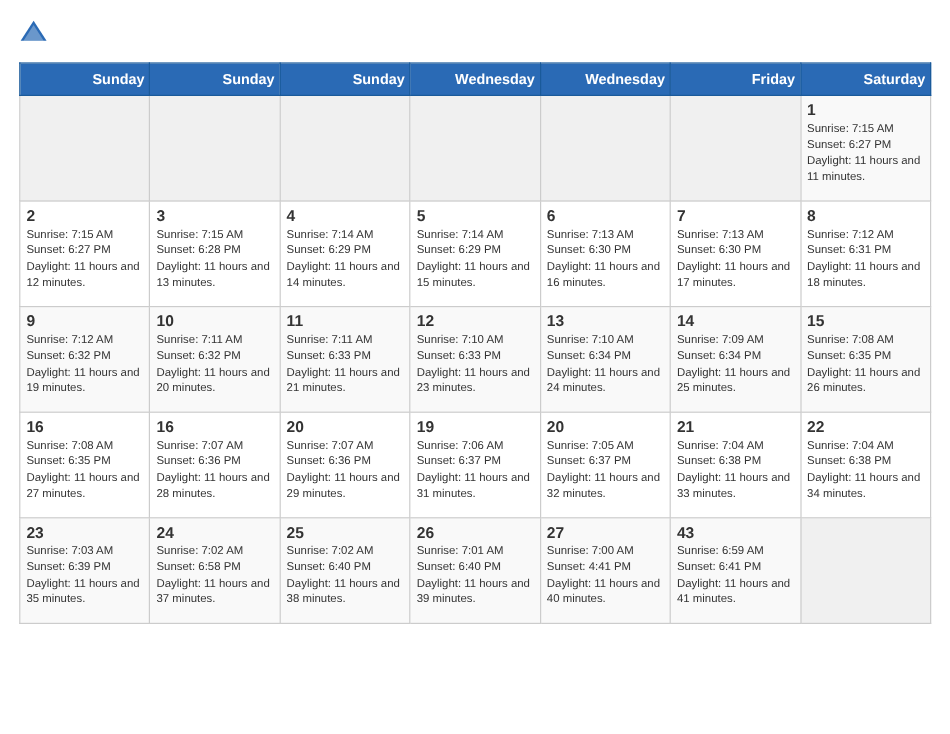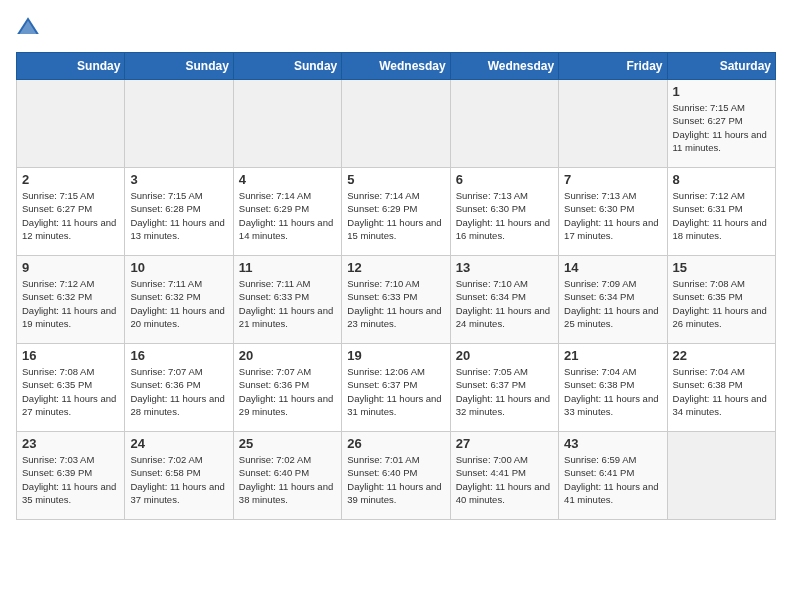--- a/index.html
+++ b/index.html
@@ -240,21 +240,21 @@
 Daylight: 11 hours and 28 minutes.</div>
         </td>
         <td>
           <span class="day-number">20</span>
           <div class="day-info">Sunrise: 7:07 AM
 Sunset: 6:36 PM
 Daylight: 11 hours and 29 minutes.</div>
         </td>
         <td>
           <span class="day-number">19</span>
-          <div class="day-info">Sunrise: 12:06 AM
+          <div class="day-info">Sunrise: 7:06 AM
 Sunset: 6:37 PM
 Daylight: 11 hours and 31 minutes.</div>
         </td>
         <td>
           <span class="day-number">20</span>
           <div class="day-info">Sunrise: 7:05 AM
 Sunset: 6:37 PM
 Daylight: 11 hours and 32 minutes.</div>
         </td>
         <td>

